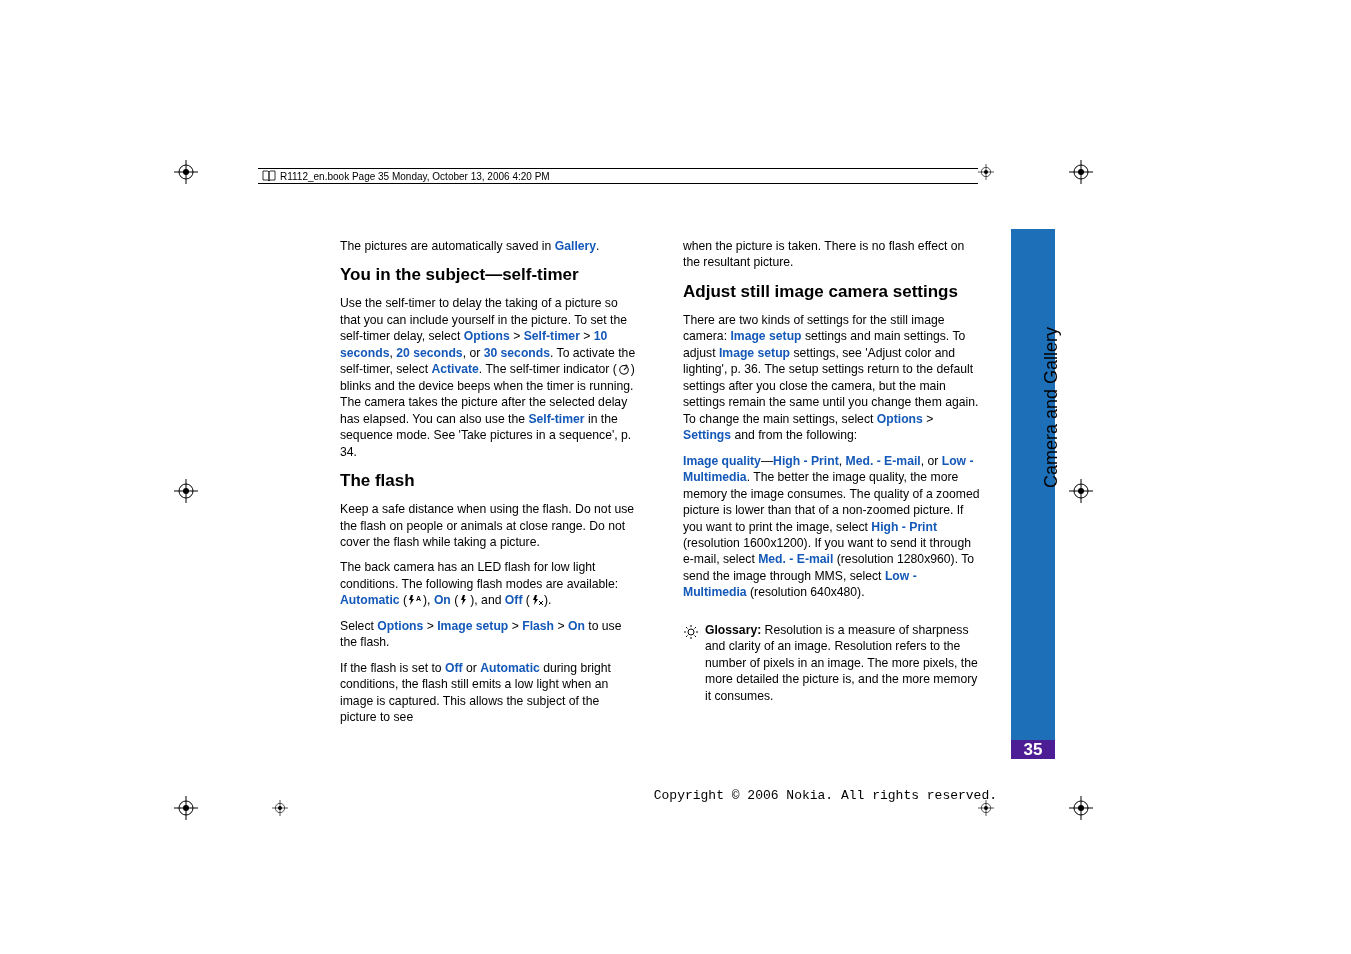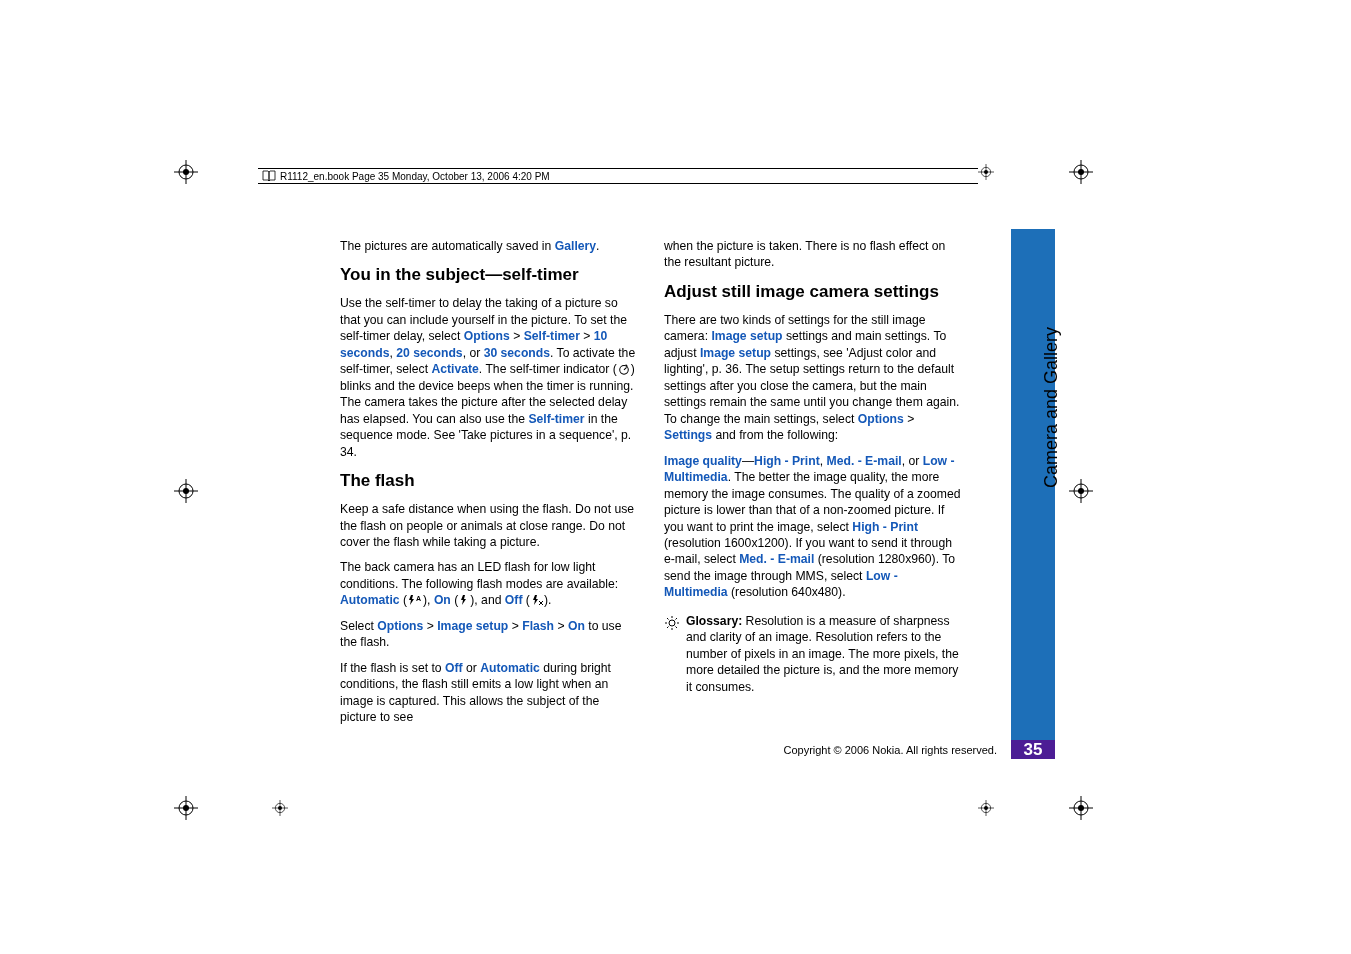--- a/index.html
+++ b/index.html
@@ -26,20 +26,21 @@
     font-size: 10px;
     color: #000;
   }
   .content-wrap {
     position: absolute;
     top: 238px;
     left: 340px;
     width: 640px;
     display: flex;
     gap: 27px;
+    justify-content: space-between;
   }
   .col {
     width: 297px;
     font-size: 12.2px;
     line-height: 1.35;
   }
   p { margin-bottom: 9px; }
   h2 {
     font-size: 17px;
     font-weight: bold;
@@ -74,33 +75,34 @@
     height: 19px;
     background: #4c1d95;
     color: #fff;
     font-size: 17px;
     font-weight: bold;
     text-align: center;
     line-height: 19px;
   }
   .copyright {
     position: absolute;
-    top: 744px;
+    top: 788px;
     right: 354px;
-    font-size: 11px;
-    color: #000;
+    font-size: 13px;
+    color: #000;
+    font-family: Liberation Mono, monospace;
   }
   .inline-icon {
     display: inline-block;
     vertical-align: -2px;
   }
   .glossary-row {
     display: flex;
     gap: 4px;
-    margin-top: 12px;
+    margin-top: 21px;
   }
   .glossary-icon {
     flex: 0 0 18px;
     padding-top: 2px;
   }
   .glossary-text {
     flex: 1;
   }
 </style>
 </head>

